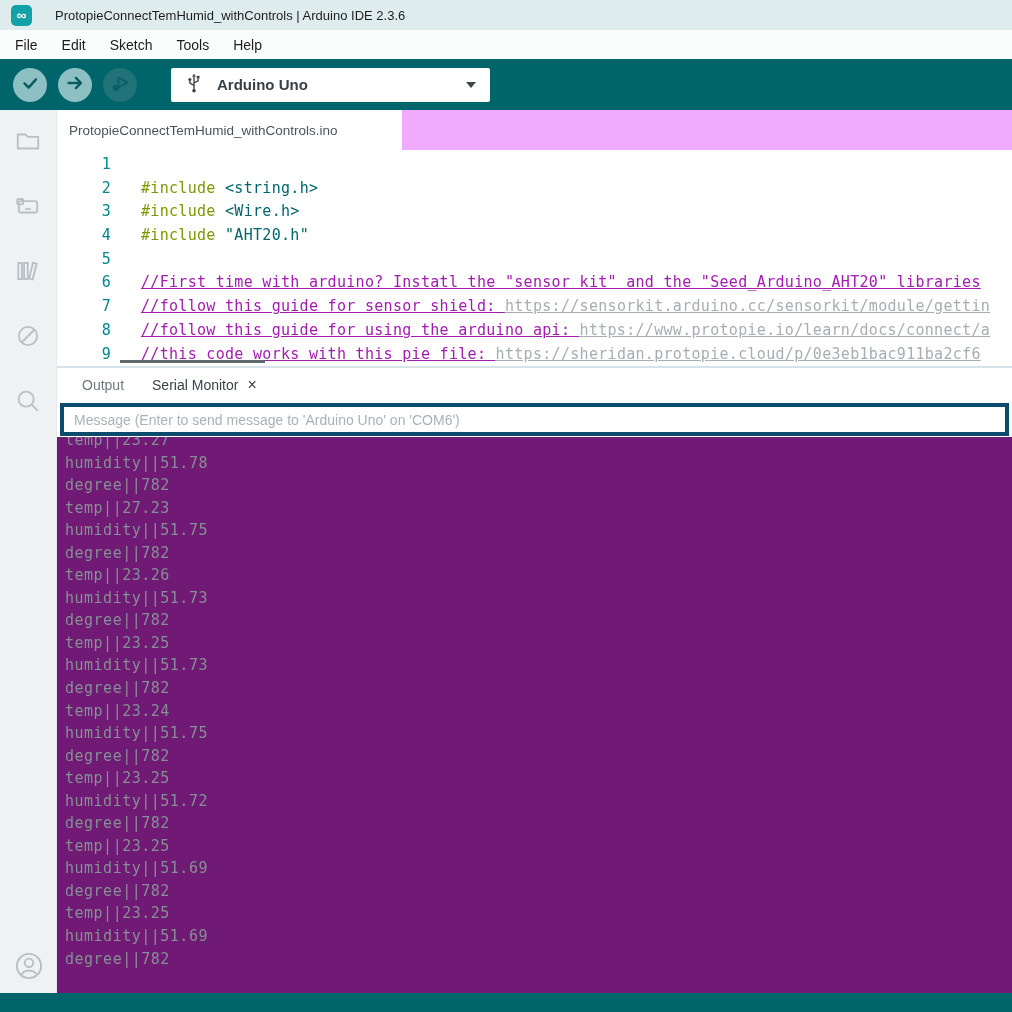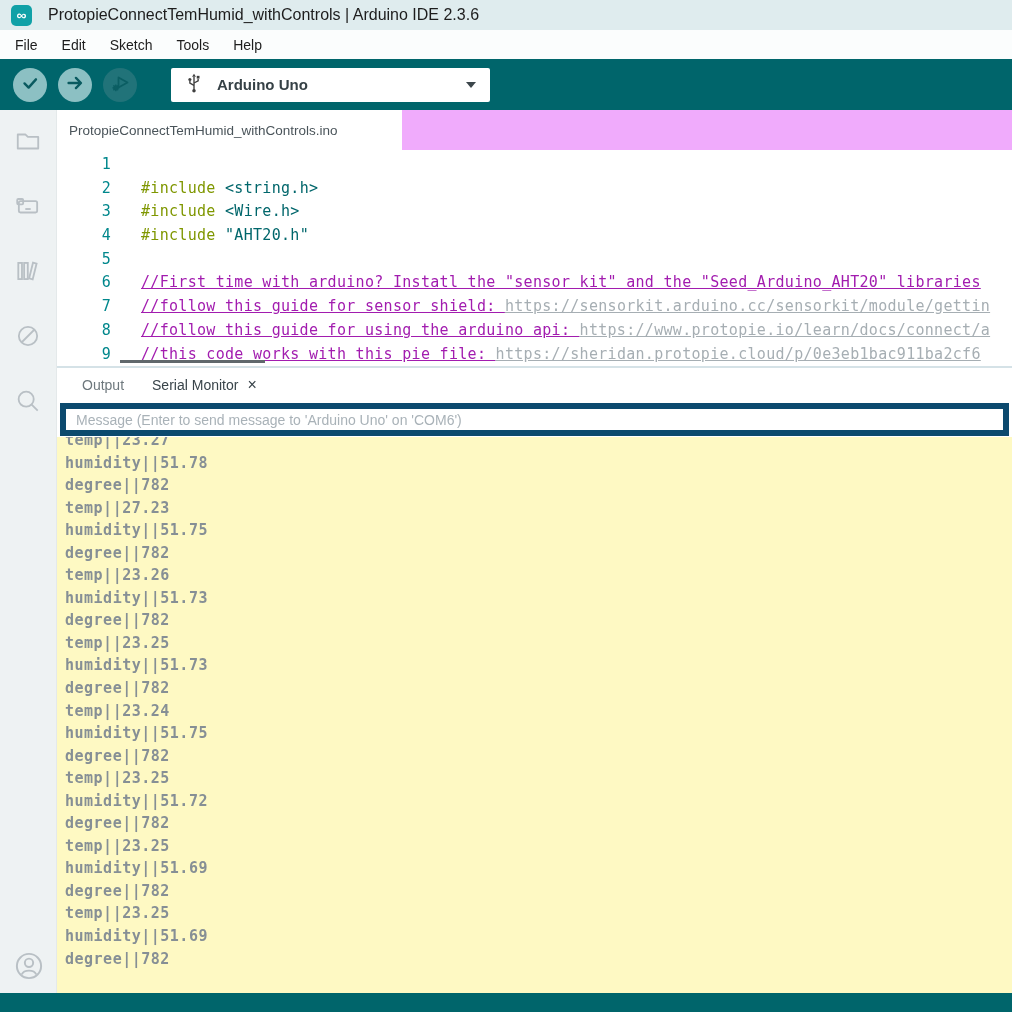--- a/index.html
+++ b/index.html
@@ -2,21 +2,21 @@
 <html><head>
 <meta charset="utf-8">
 <style>
   * { margin:0; padding:0; box-sizing:border-box; }
   html,body { width:1012px; height:1012px; background:#fff; font-family:"Liberation Sans", sans-serif; }
   #app { position:relative; width:1012px; height:1012px; overflow:hidden; display:flex; flex-direction:column; background:#fff; }
 
   
   .titlebar { height:30px; background:#dfecee; display:flex; align-items:center; padding-left:11px; flex:0 0 auto; }
   .app-logo { width:21px; height:21px; background:#11a1a7; border-radius:5px; color:#fff; display:flex; align-items:center; justify-content:center; font-size:14px; font-weight:bold; line-height:1; }
-  .title-text { margin-left:16px; font-size:16px; color:#1d1d1d; }
+  .title-text { margin-left:23px; font-size:13px; color:#1d1d1d; }
 
   
   .menubar { height:29px; background:#fbfdfd; display:flex; align-items:center; padding-left:3px; flex:0 0 auto; }
   .menu-item { padding:0 12px; font-size:14px; color:#1d1d1d; cursor:default; }
 
   
   .toolbar { height:51px; background:#00656b; display:flex; align-items:center; padding-left:13px; flex:0 0 auto; }
   .tb-btn { width:34px; height:34px; border-radius:50%; background:#8cc0c3; margin-right:11px; display:flex; align-items:center; justify-content:center; }
   .tb-btn.disabled { background:#217379; }
   .board-select { margin-left:23px; width:319px; height:34px; background:#fff; border-radius:2px; display:flex; align-items:center; padding:0 14px 0 14px; }
@@ -51,25 +51,25 @@
 
   
   .bottom-tabs { height:34px; background:#fff; display:flex; align-items:center; padding-left:11px; flex:0 0 auto; }
   .btab { font-size:14px; padding:0 14px; display:flex; align-items:center; }
   .btab.inactive { color:#6e787d; }
   .btab.active { color:#39444a; }
   .btab-close { margin-left:9px; font-size:16px; color:#39444a; line-height:1; }
 
   
   .input-row { height:35px; background:#fff; padding:1px 3px; flex:0 0 auto; }
-  .msg-input { width:100%; height:100%; border:6px solid #0c4a6e; background:#fff; padding:0 10px; font-size:14px; font-family:"Liberation Sans", sans-serif; color:#3a444a; outline:none; }
+  .msg-input { width:100%; height:100%; border:4px solid #0c4a6e; background:#fff; padding:0 10px; font-size:14px; font-family:"Liberation Sans", sans-serif; color:#3a444a; outline:none; }
   .msg-input::placeholder { color:#a9b2b8; }
 
   
-  .serial { flex:1 1 auto; background:#fef9c3; overflow:hidden; padding-left:8px;font-weight:bold; }
+  .serial { flex:1 1 auto; background:#701a75; overflow:hidden; padding-left:8px; }
   .serial-inner { margin-top:-8px; }
   .serial-line { font-family:"DejaVu Sans Mono", monospace; font-size:15px; letter-spacing:0.5px; line-height:22.55px; color:#868f95; white-space:pre; }
 
   
   .statusbar { height:19px; background:#00656b; flex:0 0 auto; }
 </style>
 </head>
 <body>
 
 <div id="app">

